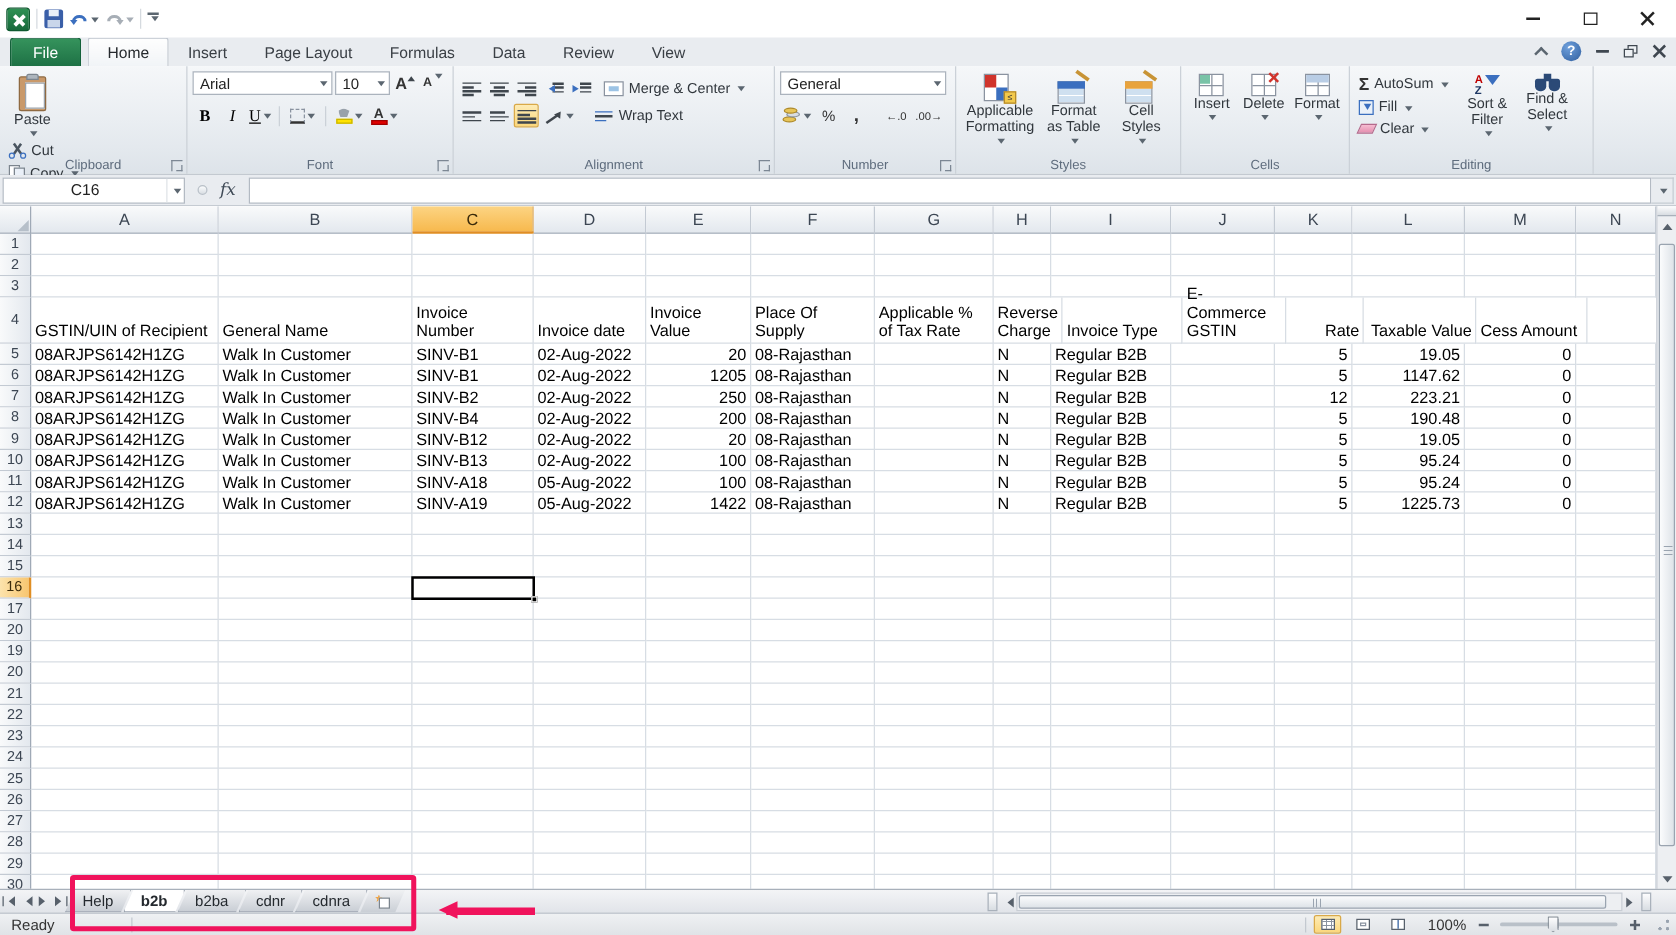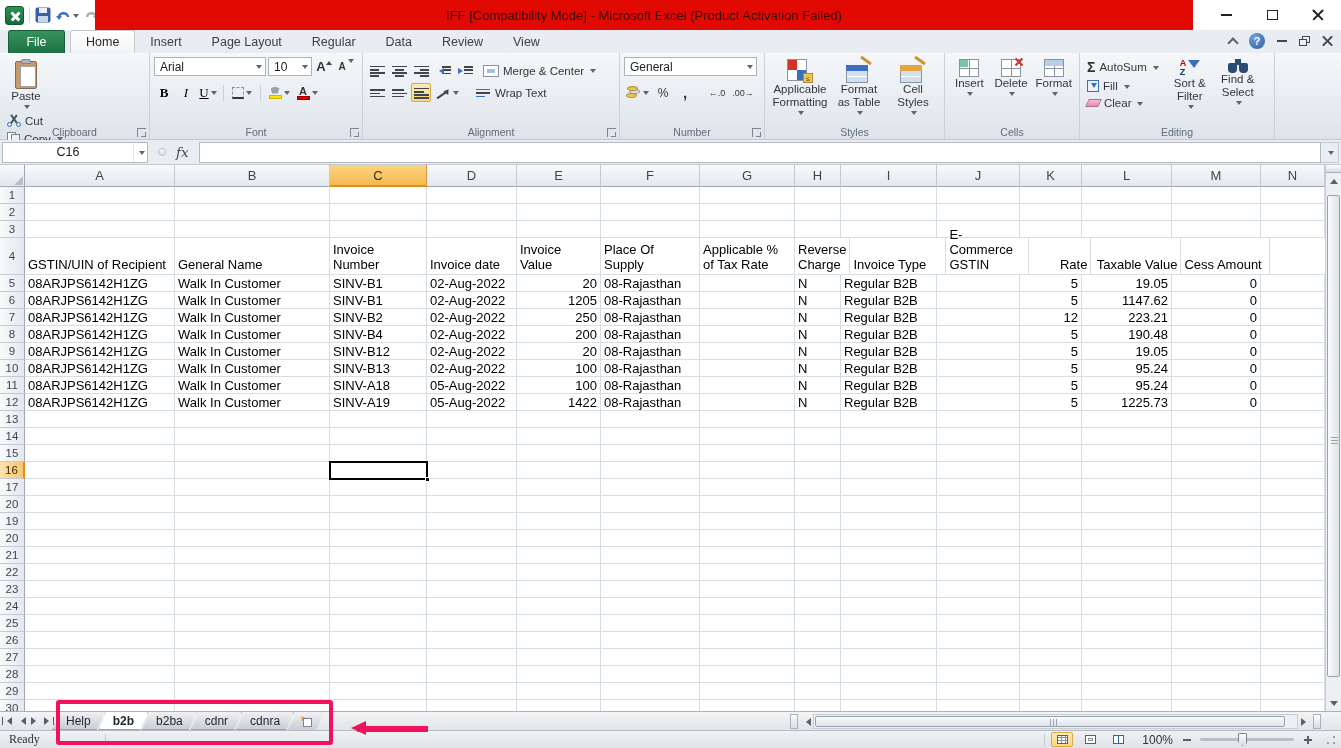--- a/index.html
+++ b/index.html
@@ -212,21 +212,21 @@
   
   .hscroll { position:absolute; left:790px; top:0; width:531px; height:19px; display:flex; align-items:center; }
   .hsplit { width:8px; height:15px; background:linear-gradient(#FDFDFE,#D8DDE2); border:1px solid #A9B1BB; margin-right:1px; }
   .htrack { position:relative; flex:1; height:15px; background:#EDEFF2; border:1px solid #C9CED5; }
   .hthumb { position:absolute; left:1px; top:1px; width:470px; height:11px; background:linear-gradient(#FBFCFD,#DEE3E8); border:1px solid #9AA4B0; border-radius:2px; }
   .hthumb .grip { position:absolute; top:2px; left:50%; width:8px; height:7px;
       background:repeating-linear-gradient(90deg,#9AA4B0 0 1px,transparent 1px 3px); }
   
   .statusbar { position:absolute; left:0; top:730px; width:1341px; height:18px;
                background:linear-gradient(#EFF1F3,#E0E3E7); border-top:1px solid #B4BBC3; display:flex; align-items:center; font-size:12px; color:#333; }
-  .statusbar .ready { padding-left:9px; width:105px;font-family:Liberation Serif, serif; }
+  .statusbar .ready { padding-left:9px; width:105px; }
   .ssep { width:1px; height:12px; background:#C3C9D0; }
   .sb-right { margin-left:auto; display:flex; align-items:center; gap:6px; padding-right:4px; }
   .viewbtn { width:22px; height:15px; display:flex; align-items:center; justify-content:center; border:1px solid transparent; border-radius:2px; }
   .viewbtn.hl { background:linear-gradient(#FDEBB5,#FBD77C); border-color:#D9A948; }
   .ic-vnorm { width:11px; height:9px; border:1px solid #57606B; background:
       repeating-linear-gradient(0deg,transparent 0 2px,#8A93A0 2px 3px),
       repeating-linear-gradient(90deg,transparent 0 3px,#8A93A0 3px 4px), #fff; }
   .ic-vpage { width:11px; height:9px; border:1px solid #57606B; background:#fff; position:relative; }
   .ic-vpage i { position:absolute; left:2px; top:2px; right:2px; bottom:2px; border:1px solid #8A93A0; }
   .ic-vbreak { width:11px; height:9px; border:1px solid #57606B; background:#fff; position:relative; }
@@ -280,23 +280,20 @@
             <path d="M15 7 L9 7 L12 11 Z" fill="#A7AEB6"></path>
           </svg>
         <span class="caret dim"></span>
       </span>
       <span class="qat-sep"></span>
       <span style="display:flex;flex-direction:column;align-items:center;">
         <span style="width:9px;height:1.5px;background:#5B6670;margin-bottom:1px;"></span>
         <span class="caret" style="top:0;"></span>
       </span>
     </div>
-    <div class="banner">
-      <span>IFF  [Compatibility Mode]  -  Microsoft Excel (Product Activation Failed)</span>
-    </div>
     <div class="winctl">
       <span class="winbtn">
           <span class="ic-min"></span>
         </span>
       <span class="winbtn">
           <span class="ic-max"></span>
         </span>
       <span class="winbtn">
           <span class="ic-x">
             <i></i>
@@ -319,21 +316,21 @@
         <i></i>
       </span>
   </div>
 
   <div class="rtabs">
     <div class="file-tab">File</div>
     <div class="tabs-row">
       <div class="rtab active">Home</div>
       <div class="rtab">Insert</div>
       <div class="rtab">Page Layout</div>
-      <div class="rtab">Regular</div>
+      <div class="rtab">Formulas</div>
       <div class="rtab">Data</div>
       <div class="rtab">Review</div>
       <div class="rtab">View</div>
     </div>
   </div>
 
   <div class="ribbon">
 
     <div class="rgroup" style="width:150px;">
       <div class="bigbtn" style="width:44px;">

